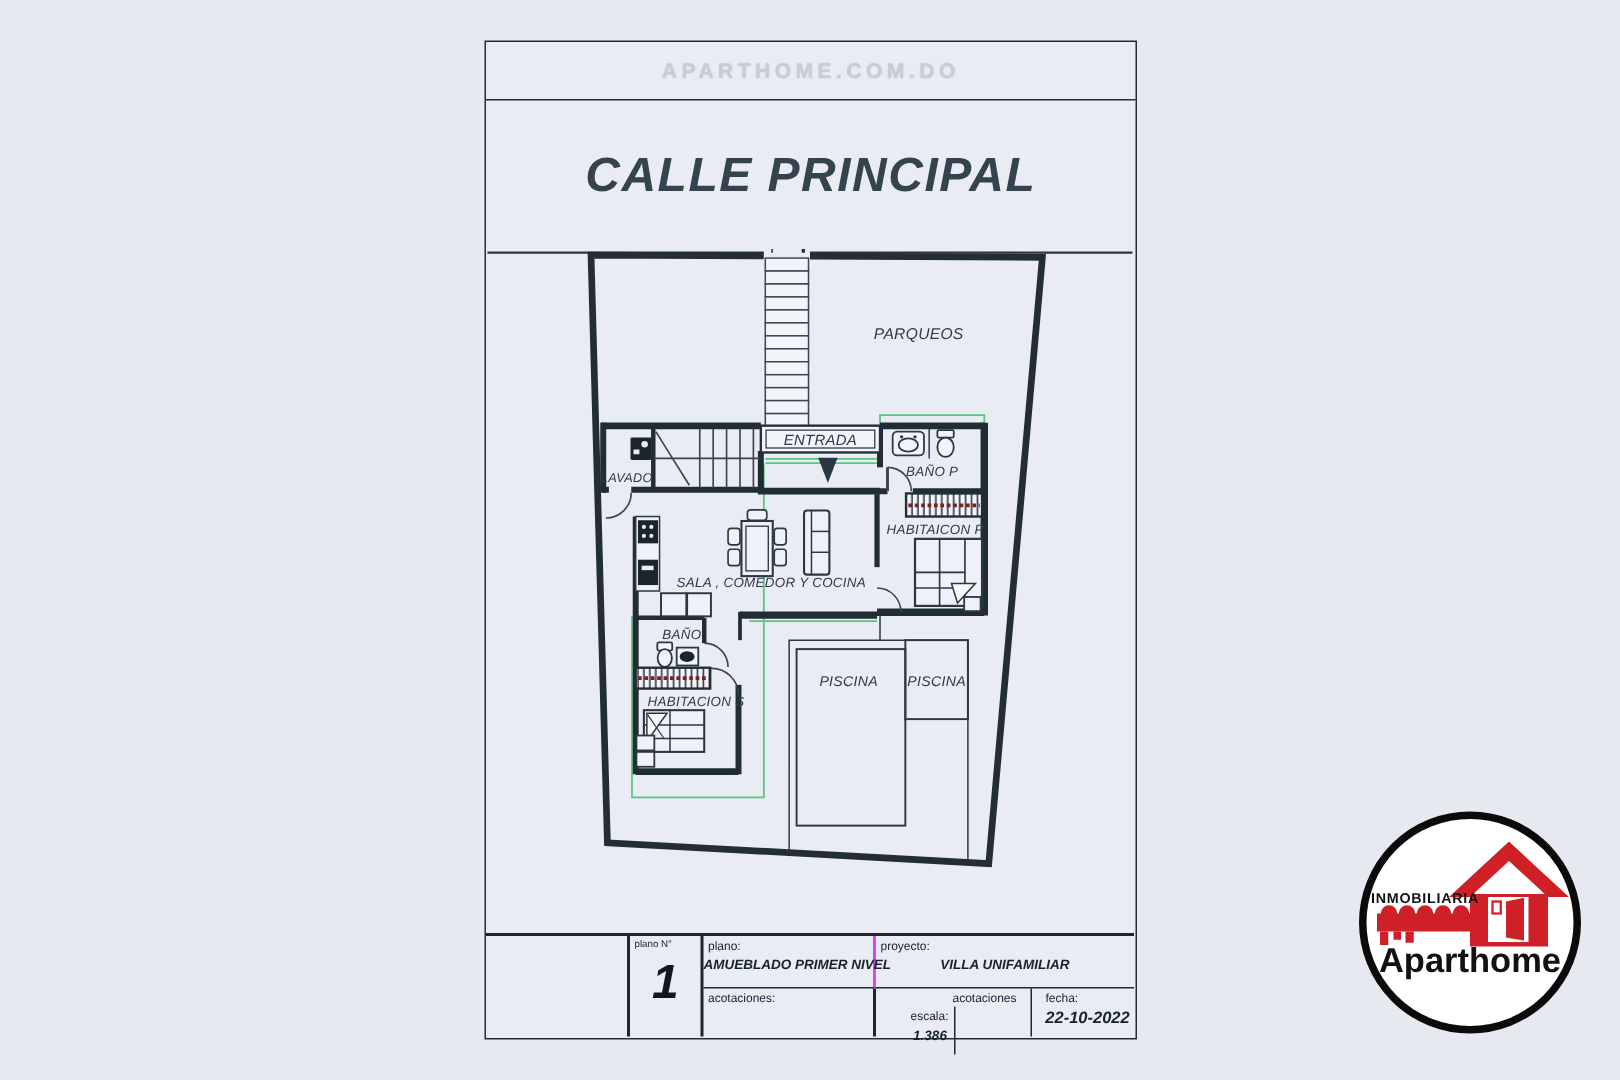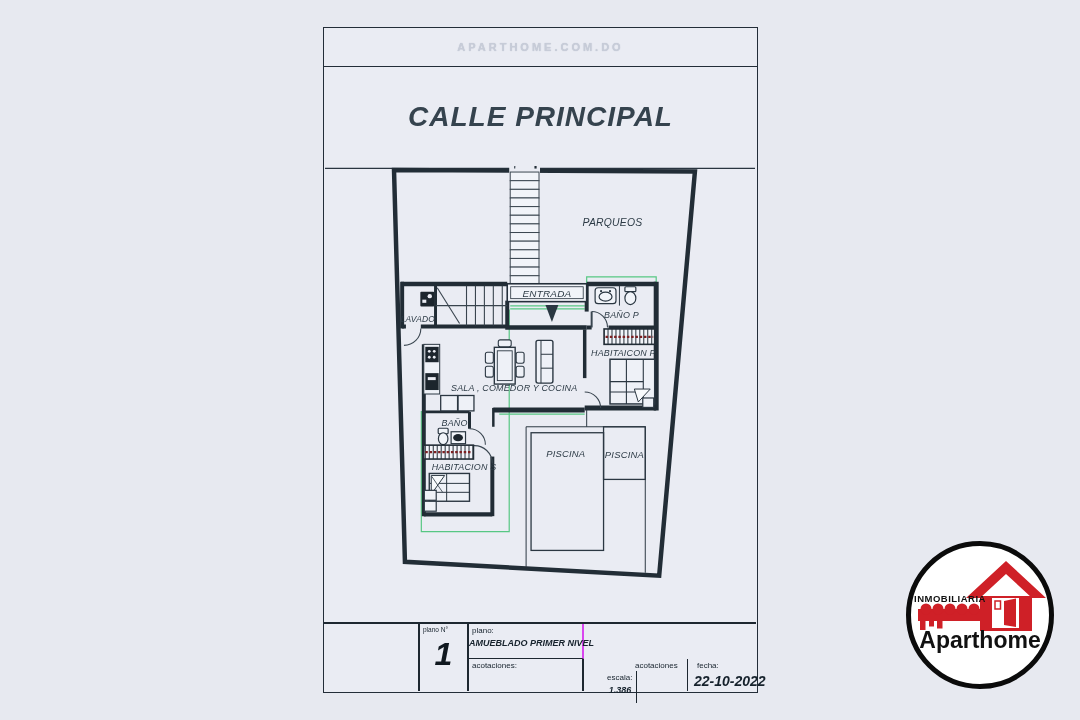--- a/index.html
+++ b/index.html
@@ -2,24 +2,24 @@
 <html><head>
 <meta charset="utf-8">
 <style>
   html,body{margin:0;padding:0;background:#e7e9f0;}
   .stage{position:relative;width:1080px;height:720px;background:#e7e9f0;overflow:hidden;
          font-family:"Liberation Sans",sans-serif;}
   .sheet{position:absolute;left:323px;top:27px;width:435px;height:666px;
          background:#eaecf3;border:1.5px solid #232d38;box-sizing:border-box;}
   .wm-band{position:absolute;left:0;top:0;width:100%;height:39px;border-bottom:1.5px solid #232d38;
            box-sizing:border-box;display:flex;align-items:center;justify-content:center;}
-  .wm-text{font-weight:bold;font-size:11px;letter-spacing:3px;color:#c7ccd8;text-shadow:0 0 1px #b9bfcc;}
+  .wm-text{font-weight:bold;font-size:14px;letter-spacing:3px;color:#c7ccd8;text-shadow:0 0 1px #b9bfcc;}
   .street-band{position:absolute;left:0;top:39px;width:100%;height:99px;display:flex;
                align-items:center;justify-content:center;}
-  .street-text{font-style:italic;font-weight:bold;font-size:28px;color:#35434e;letter-spacing:1px;}
+  .street-text{font-style:italic;font-weight:bold;font-size:32px;color:#35434e;letter-spacing:1px;}
   .plan-svg{position:absolute;left:0;top:138px;width:432px;height:457px;}
   
   .tb{position:absolute;left:0;top:594px;width:432px;height:69px;border-top:2px solid #1d2730;
       box-sizing:border-box;font-size:8px;color:#16222c;}
   .tb .cell{position:absolute;box-sizing:border-box;}
   .tb .lab{position:absolute;left:3px;top:2px;font-weight:500;font-size:8px;white-space:nowrap;}
   .tb .val{position:absolute;left:0;right:0;top:14px;text-align:center;font-weight:bold;
            font-style:italic;font-size:9px;white-space:nowrap;}
   .c-empty{left:0;top:0;width:96px;height:67px;border-right:2px solid #1d2730;}
   .c-num{left:96px;top:0;width:49px;height:67px;border-right:2px solid #1d2730;}
@@ -240,30 +240,34 @@
         <span class="lab" style="font-size:6.5px">plano N°</span>
         <span class="big">1</span>
       </div>
       <div class="cell c-plano">
         <span class="lab">plano:</span>
         <span class="val">AMUEBLADO PRIMER NIVEL</span>
       </div>
       <div class="cell c-prop">
         <span class="lab">acotaciones:</span>
       </div>
+      <div class="cell c-proj">
+        <span class="lab">proyecto:</span>
+        <span class="val">VILLA UNIFAMILIAR</span>
+      </div>
       <div class="cell c-esc">
         <span class="lab">escala:</span>
         <span class="val">1.386</span>
       </div>
       <div class="cell c-acot">
         <span class="lab">acotaciones</span>
       </div>
       <div class="cell c-fecha">
         <span class="lab">fecha:</span>
-        <span class="val" style="font-size:14px">22-10-2022</span>
+        <span class="val" style="font-size:11px">22-10-2022</span>
       </div>
     </div>
   </div>
 
   <div class="logo">
     <div class="logo-circle"></div>
     <svg width="148" height="148" viewBox="0 0 148 148">
       <g>
 
         <path d="M60,57 L100,20 L140,57 L126,57 L100,33 L74,57 Z" fill="#cf2027"></path>

